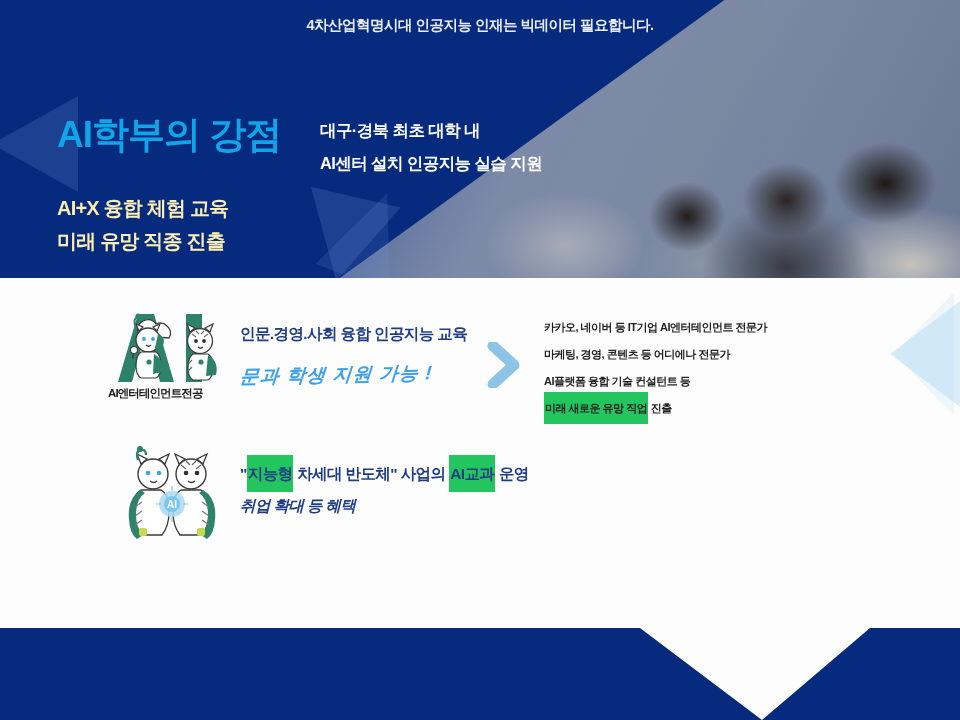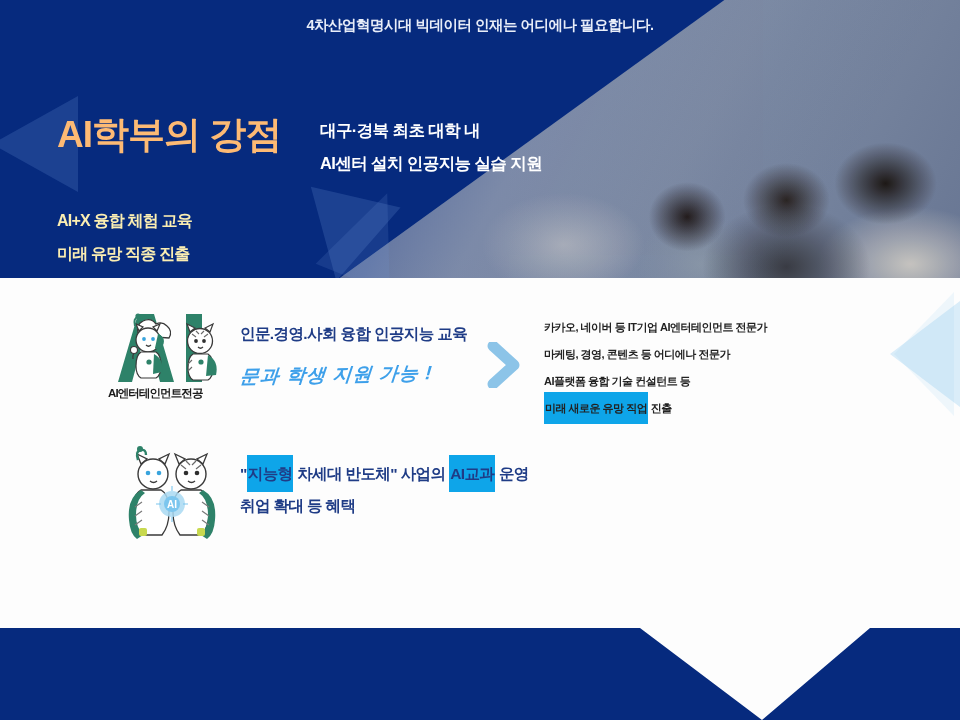--- a/index.html
+++ b/index.html
@@ -78,44 +78,43 @@
     border-right: 40px solid transparent;
     border-bottom: 92px solid rgba(110,150,220,0.16);
     transform: rotate(22deg);
   }
 
   #title-main {
     position: absolute;
     left: 57px; top: 110px;
     font-size: 37px;
     font-weight: bold;
-    color: #fdba74;
+    color: #0ea5e9;
     letter-spacing: -1px;
     white-space: nowrap;
   }
   #header-sub {
     position: absolute;
     left: 320px; top: 114px;
     color: #ffffff;
     font-size: 16.5px;
     font-weight: bold;
     line-height: 33px;
     letter-spacing: -0.6px;
     white-space: nowrap;
   }
   #title-points {
     position: absolute;
     left: 57px; top: 192px;
     color: #fbeeb2;
-    font-size: 16px;
+    font-size: 20px;
     font-weight: bold;
     line-height: 33px;
     letter-spacing: -0.8px;
     white-space: nowrap;
-    margin-top: 12px;
   }
 
   
   #body-area {
     position: absolute;
     left: 0; top: 278px;
     width: 960px; height: 350px;
     background: #fdfdfd;
   }
   
@@ -191,26 +190,26 @@
     line-height: 27px;
     white-space: nowrap;
   }
   #right-col .rline {
     font-size: 11px;
     font-weight: bold;
     color: #222222;
     letter-spacing: -0.5px;
   }
   .hl {
-    background: #0ea5e9;
+    background: #22c55e;
     padding: 10px 1px;
   }
 
   #row2-l1 { position: absolute; left: 240px; top: 18px; }
-  #row2-l2 { position: absolute; left: 240px; top: 50px; }
+  #row2-l2 { position: absolute; left: 240px; top: 50px; font-style: italic; }
 
   
   #footer {
     position: absolute;
     left: 0; top: 628px;
     width: 960px; height: 92px;
     background: #062a7e;
     -webkit-clip-path: polygon(0 0, 640px 0, 762px 92px, 870px 0, 960px 0, 960px 92px, 0 92px);
     clip-path: polygon(0 0, 640px 0, 762px 92px, 870px 0, 960px 0, 960px 92px, 0 92px);
   }
@@ -360,15 +359,15 @@
   </svg>
 
   <div id="right-col">
     <div class="rline">카카오, 네이버 등 IT기업 AI엔터테인먼트 전문가</div>
     <div class="rline">마케팅, 경영, 콘텐츠 등 어디에나 전문가</div>
     <div class="rline">AI플랫폼 융합 기술 컨설턴트 등</div>
     <div class="rline"><span class="hl">미래 새로운 유망 직업</span><span> 진출</span></div>
   </div>
 
   <div id="footer"></div>
-  <div id="footer-text">4차산업혁명시대 빅데이터 인재는 어디에나 필요합니다.</div>
+  <div id="footer-text">4차산업혁명시대 인공지능 인재는 빅데이터 필요합니다.</div>
 
 </div>
 
 </body></html>

